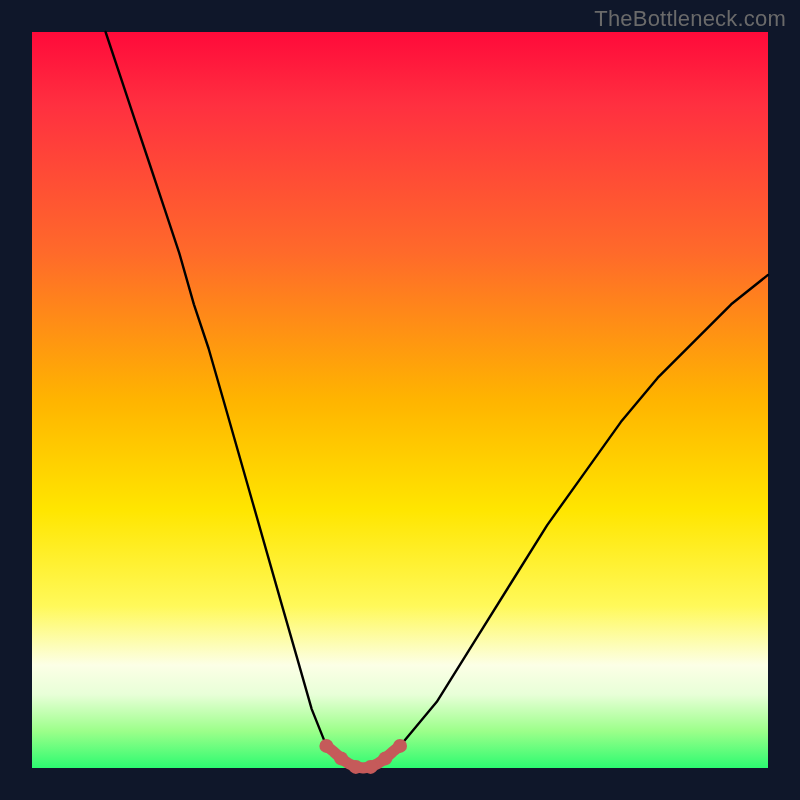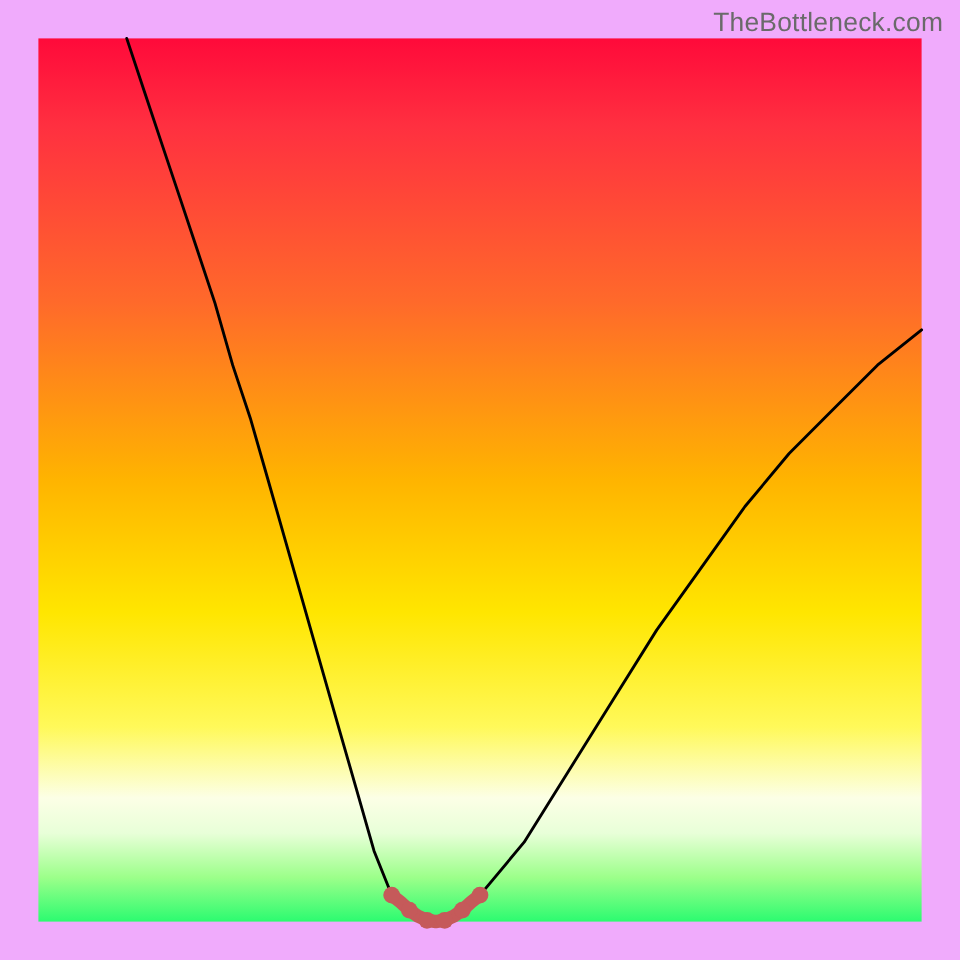--- a/index.html
+++ b/index.html
@@ -10,21 +10,21 @@
     background: #000;
     overflow: hidden;
     font-family: Arial, Helvetica, sans-serif;
   }
   .frame {
     position: absolute;
     left: 0;
     top: 0;
     width: 800px;
     height: 800px;
-    background: #f0abfc;
+    background: #0f172a;
   }
   .plot {
     position: absolute;
     left: 32px;
     top: 32px;
     width: 736px;
     height: 736px;
     background: linear-gradient(
       to bottom,
       #ff0a3a 0%,

